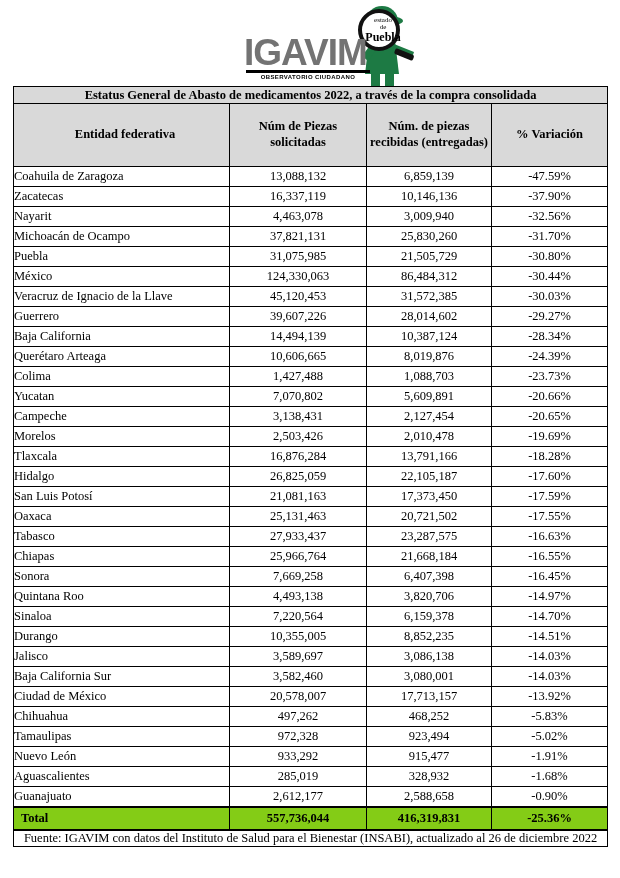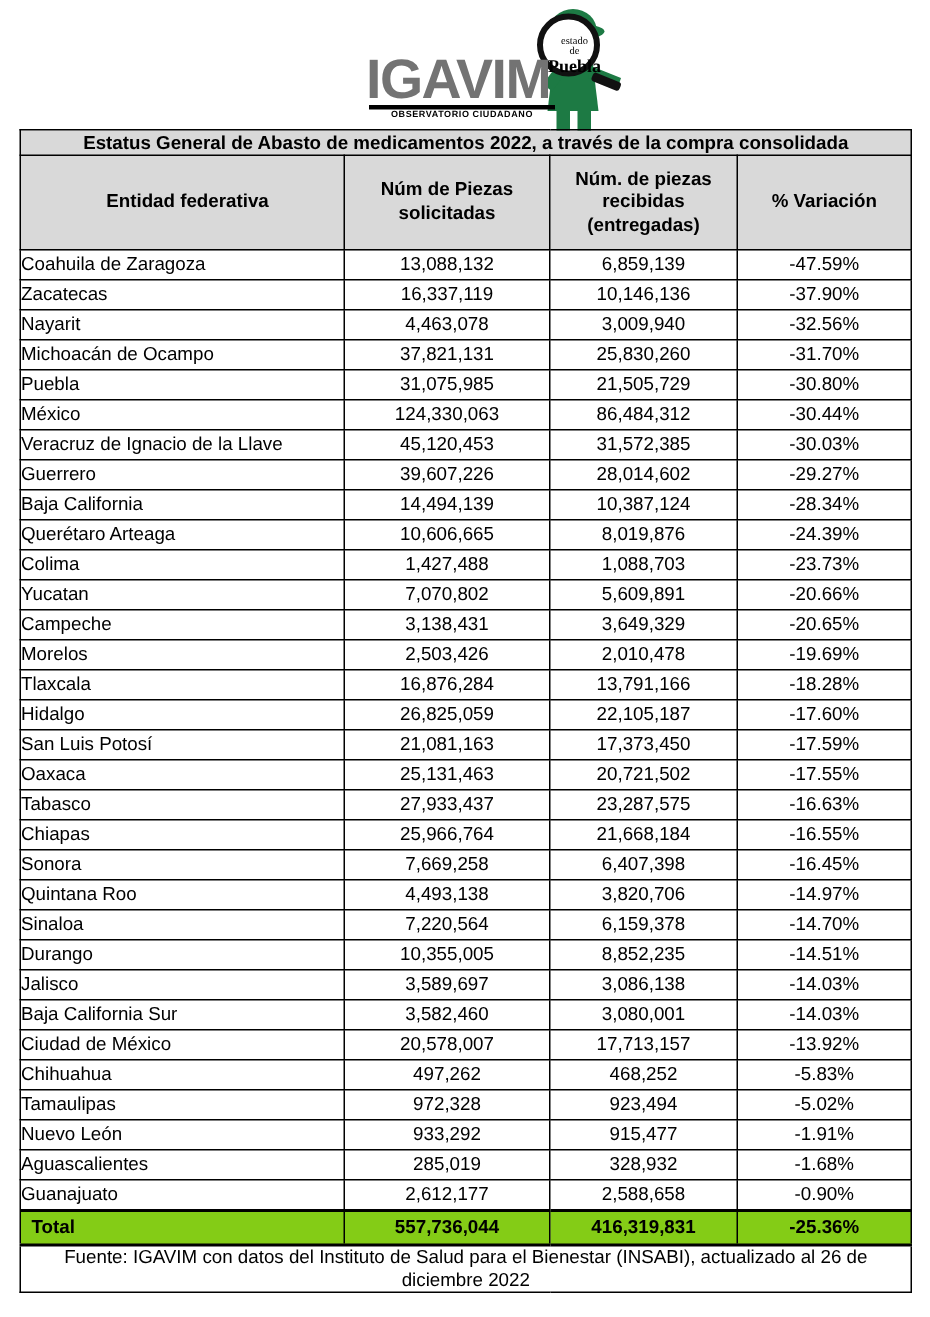--- a/index.html
+++ b/index.html
@@ -68,36 +68,37 @@
   }
   .mag-text {
     position: absolute;
     left: 113px;
     top: 13px;
     width: 52px;
     height: 40px;
     display: flex;
     flex-direction: column;
     align-items: center;
-    justify-content: center;
+    justify-content: flex-start;
     font-family: "Liberation Serif", serif;
     color: #000000;
     line-height: 1.0;
     pointer-events: none;
   }
   .mag-text .l1 { font-size: 7px; }
   .mag-text .l2 { font-size: 7px; }
   .mag-text .l3 { font-size: 12px; font-weight: bold; }
 
   
   .table-wrap {
     position: absolute;
     left: 13px;
     top: 86px;
     width: 594px;
+    font-family: Liberation Serif, serif;
   }
   table.report {
     border-collapse: collapse;
     width: 594px;
     table-layout: fixed;
   }
   table.report td {
     border: 1px solid #000000;
     font-size: 12.5px;
     padding: 0;
@@ -293,21 +294,21 @@
         </tr>
         <tr>
           <td class="ent">Yucatan</td>
           <td class="num">7,070,802</td>
           <td class="num">5,609,891</td>
           <td class="num">-20.66%</td>
         </tr>
         <tr>
           <td class="ent">Campeche</td>
           <td class="num">3,138,431</td>
-          <td class="num">3,649,329</td>
+          <td class="num">2,127,454</td>
           <td class="num">-20.65%</td>
         </tr>
         <tr>
           <td class="ent">Morelos</td>
           <td class="num">2,503,426</td>
           <td class="num">2,010,478</td>
           <td class="num">-19.69%</td>
         </tr>
         <tr>
           <td class="ent">Tlaxcala</td>

